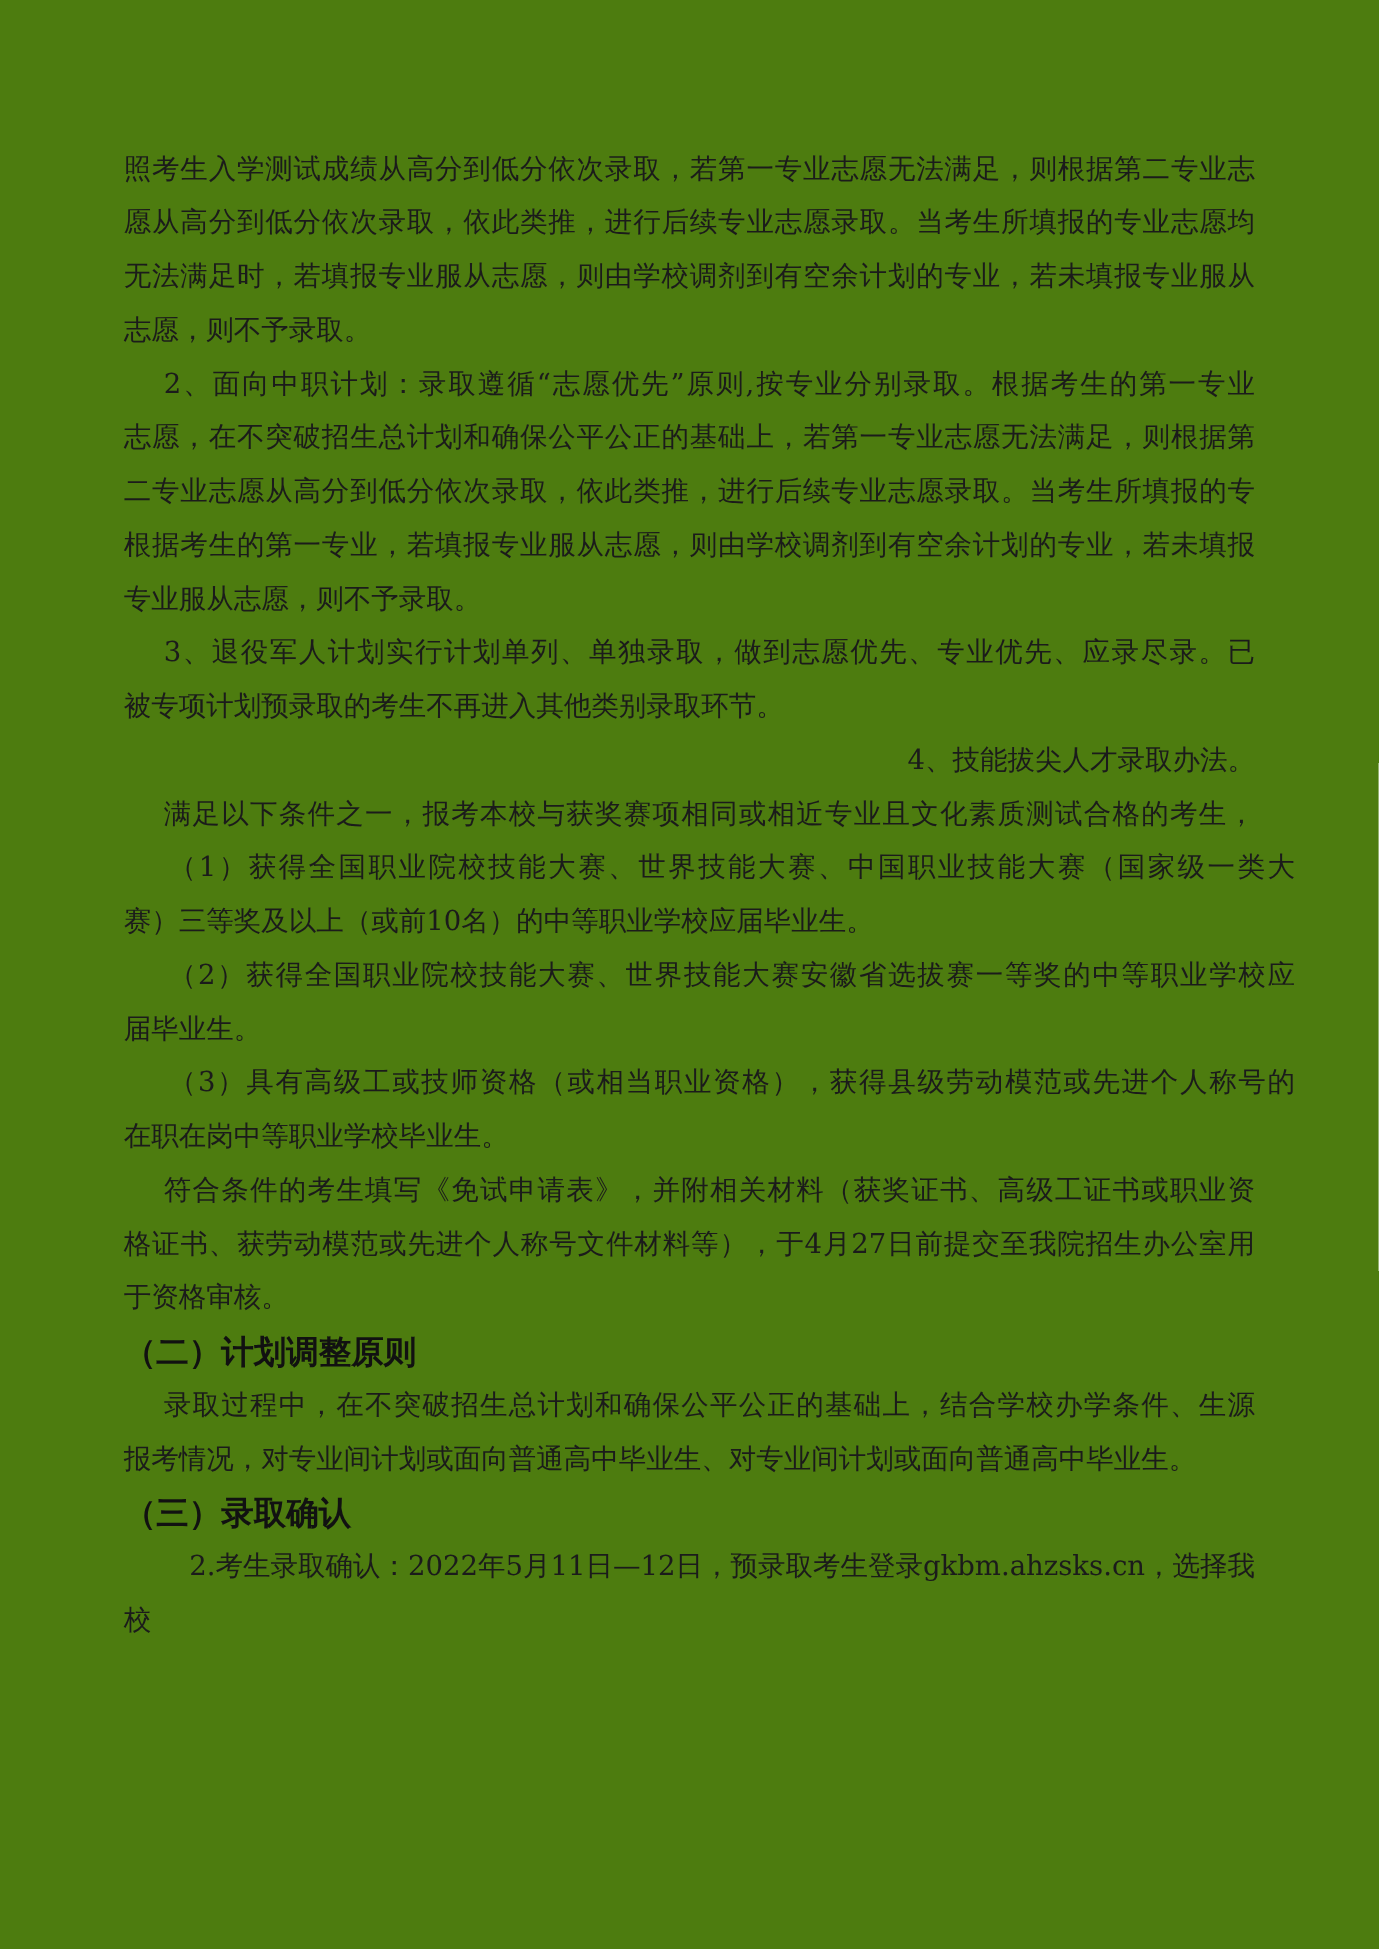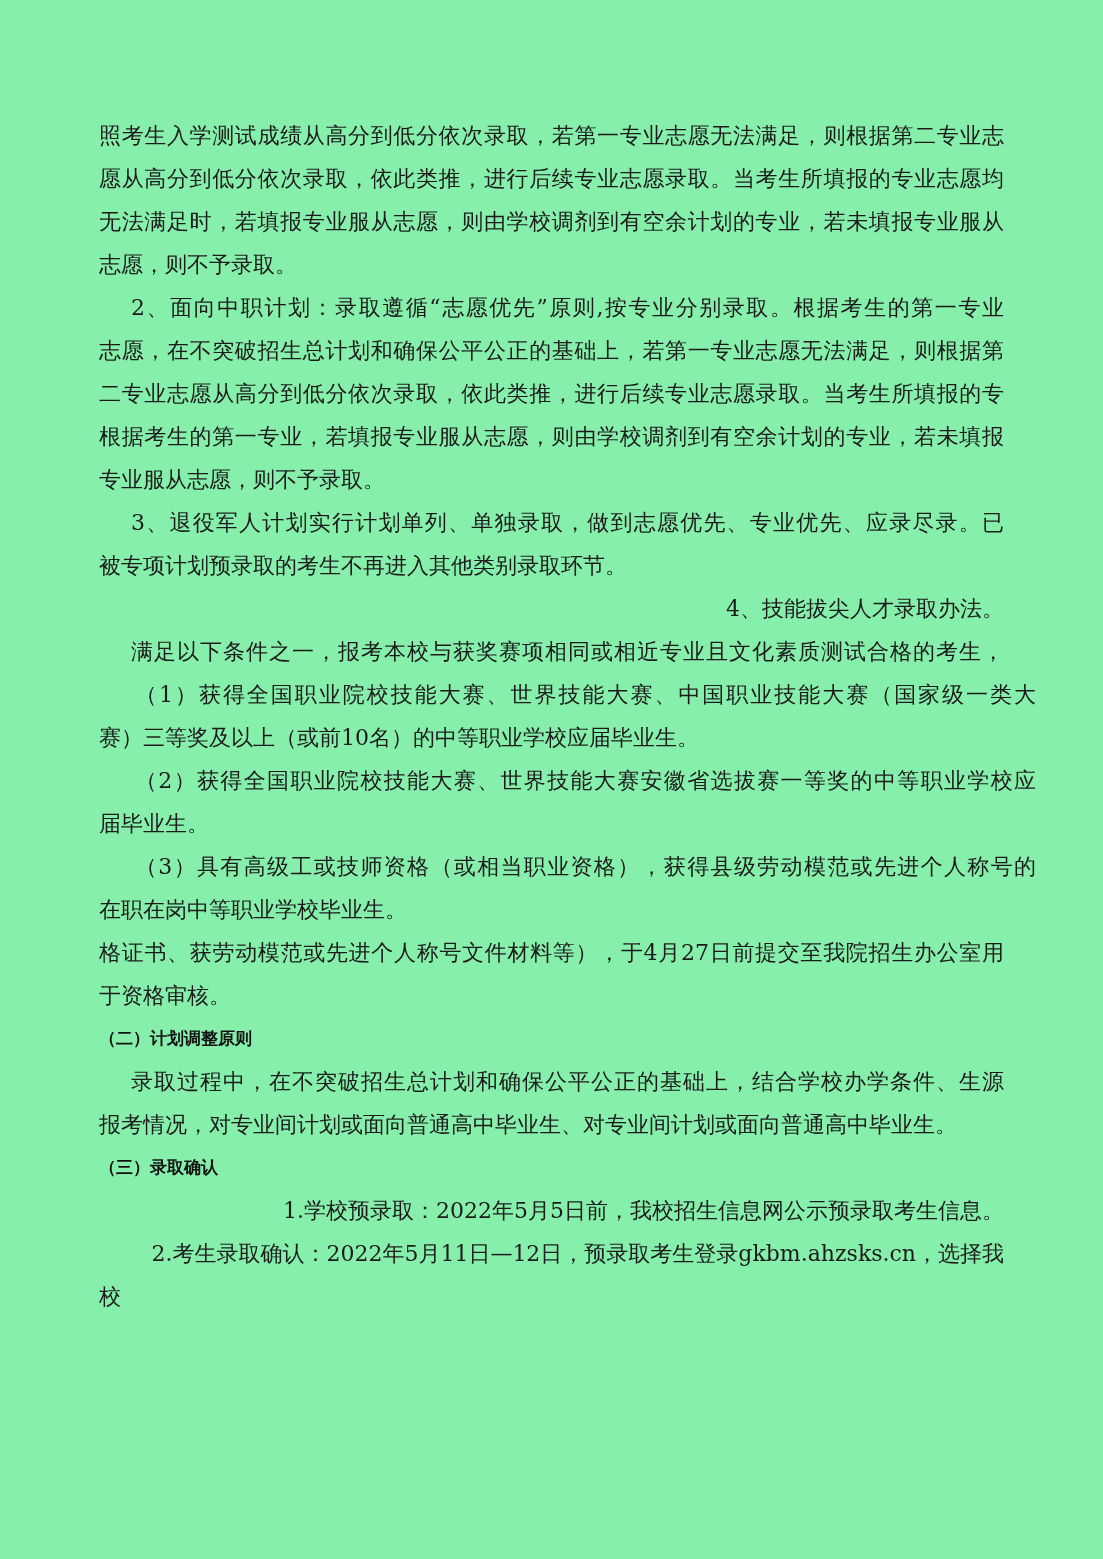--- a/index.html
+++ b/index.html
@@ -4,21 +4,21 @@
 <style>
   html, body {
     margin: 0;
     padding: 0;
     background: #ffffff;
   }
   .page {
     position: relative;
     width: 1103px;
     height: 1559px;
-    background: #86efac;
+    background: #4d7c0f;
     overflow: hidden;
     font-family: "DejaVu Serif", "Liberation Serif", serif;
   }
   .content {
     position: absolute;
     left: 99px;
     top: 114px;
     width: 905px;
   }
   .line {
@@ -37,21 +37,21 @@
     text-justify: inter-character;
   }
   
   .line.ind-first { text-indent: 32px; text-align: right; }
   
   .line.ind-paren { text-indent: 4px; margin-left: 32px; }
   
   .line.heading {
     font-family: Liberation Sans, sans-serif;
     font-weight: 700;
-    font-size: 17px;
+    font-size: 26px;
     color: #111111;
     text-align-last: auto;
   }
 </style>
 </head>
 <body>
 
 <div class="page">
   <div class="content" id="doc-content">
       <div class="line full">照考生入学测试成绩从高分到低分依次录取，若第一专业志愿无法满足，则根据第二专业志</div>
@@ -66,22 +66,22 @@
       <div class="line full ind-first">3、退役军人计划实行计划单列、单独录取，做到志愿优先、专业优先、应录尽录。已</div>
       <div class="line">被专项计划预录取的考生不再进入其他类别录取环节。</div>
       <div class="line ind-first">4、技能拔尖人才录取办法。</div>
       <div class="line full ind-first">满足以下条件之一，报考本校与获奖赛项相同或相近专业且文化素质测试合格的考生，</div>
       <div class="line full ind-paren">（1）获得全国职业院校技能大赛、世界技能大赛、中国职业技能大赛（国家级一类大</div>
       <div class="line">赛）三等奖及以上（或前10名）的中等职业学校应届毕业生。</div>
       <div class="line full ind-paren">（2）获得全国职业院校技能大赛、世界技能大赛安徽省选拔赛一等奖的中等职业学校应</div>
       <div class="line">届毕业生。</div>
       <div class="line full ind-paren">（3）具有高级工或技师资格（或相当职业资格），获得县级劳动模范或先进个人称号的</div>
       <div class="line">在职在岗中等职业学校毕业生。</div>
+      <div class="line full ind-first">符合条件的考生填写《免试申请表》，并附相关材料（获奖证书、高级工证书或职业资</div>
       <div class="line full">格证书、获劳动模范或先进个人称号文件材料等），于4月27日前提交至我院招生办公室用</div>
       <div class="line">于资格审核。</div>
       <div class="line heading">（二）计划调整原则</div>
       <div class="line full ind-first">录取过程中，在不突破招生总计划和确保公平公正的基础上，结合学校办学条件、生源</div>
       <div class="line">报考情况，对专业间计划或面向普通高中毕业生、对专业间计划或面向普通高中毕业生。</div>
       <div class="line heading">（三）录取确认</div>
-      <div class="line ind-first">1.学校预录取：2022年5月5日前，我校招生信息网公示预录取考生信息。</div>
       <div class="line full ind-first">2.考生录取确认：2022年5月11日—12日，预录取考生登录gkbm.ahzsks.cn，选择我校</div>
     </div>
 </div>
 
 </body></html>

